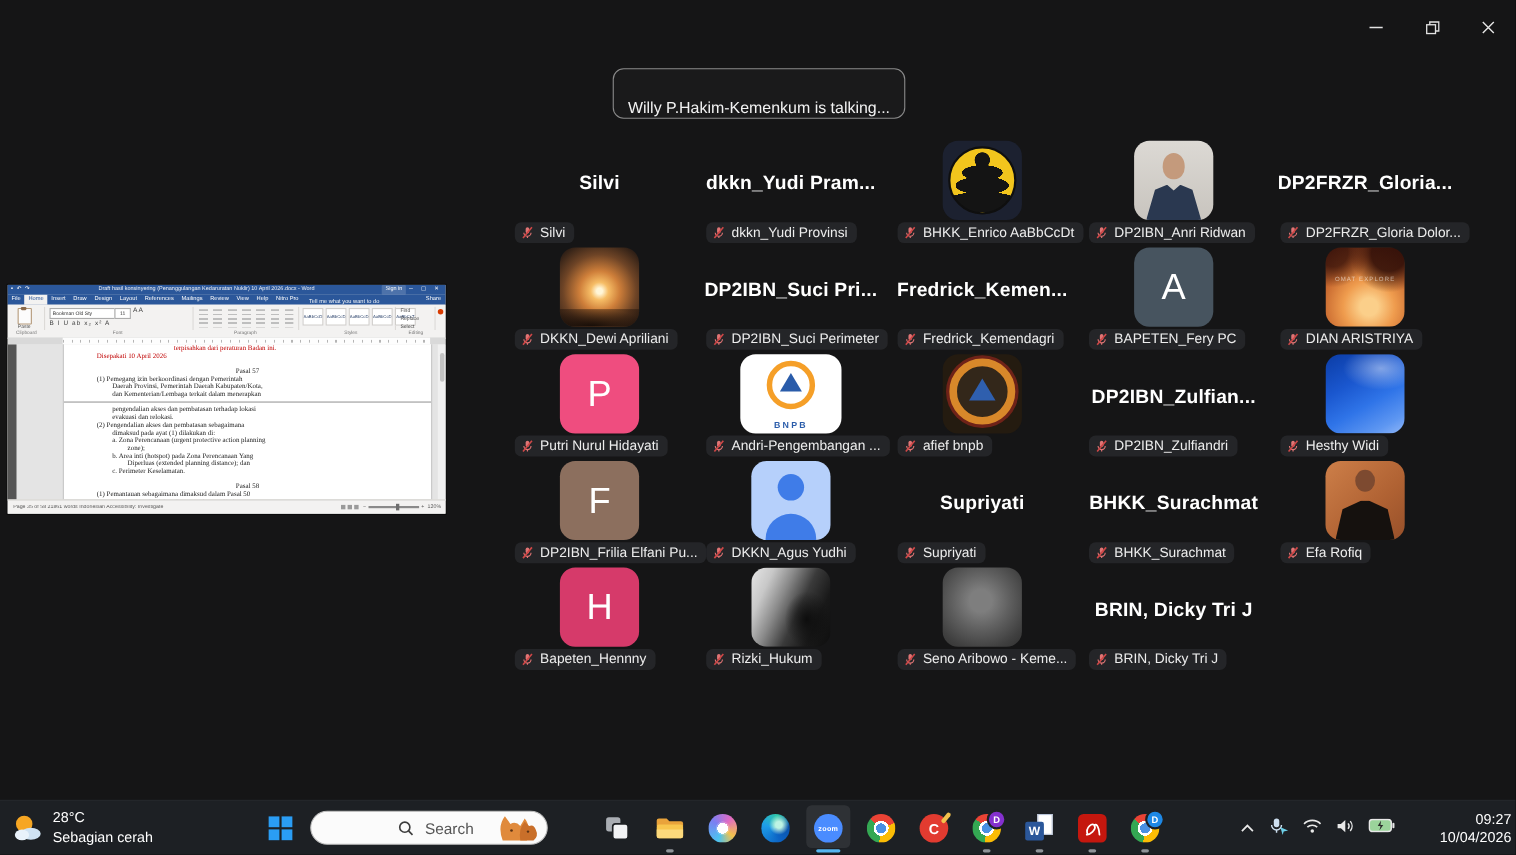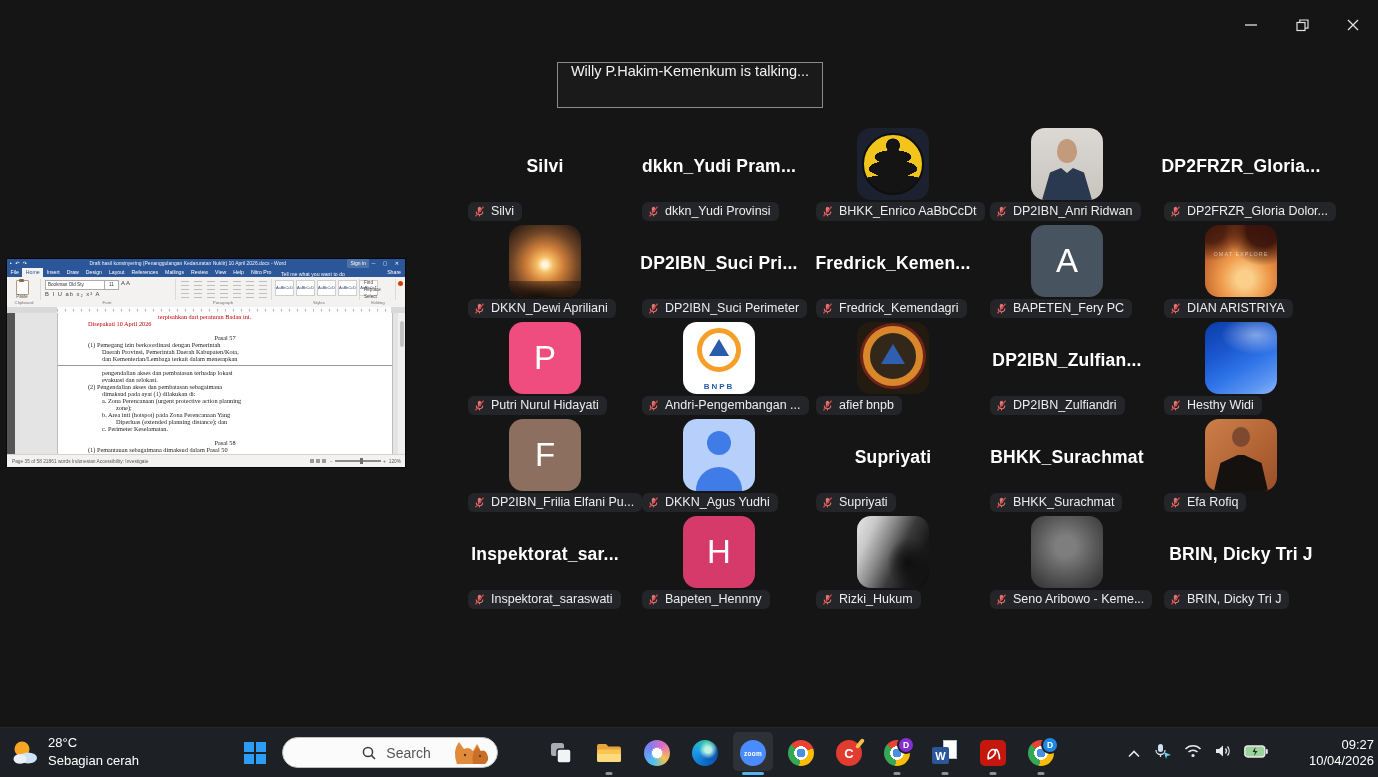--- a/index.html
+++ b/index.html
@@ -7,21 +7,21 @@
           font-family:"Liberation Sans",sans-serif;}
 
   
   .win-ctls{position:absolute;top:16px;left:1242px;display:flex;gap:33px;}
   .win-ctl{width:18px;height:18px;display:flex;align-items:center;justify-content:center;
            color:#e2e2e2;cursor:default;}
   .win-ctl svg{display:block}
 
   
   .banner{position:absolute;left:557px;top:62px;width:264px;height:44px;background:#1a1a1b;
-          border:1px solid #8b8b8b;border-radius:0;display:flex;align-items:flex-start;
+          border:1px solid #8b8b8b;border-radius:10px;display:flex;align-items:flex-end;
           justify-content:center;color:#f2f2f2;font-size:14.5px;}
 
   
   .grid{position:absolute;left:458px;top:121px;width:870px;height:485px;display:grid;
         grid-template-columns:repeat(5,174px);grid-template-rows:repeat(5,97px);}
   .tile{position:relative;}
   .big-name{position:absolute;top:35px;left:0;width:100%;text-align:center;color:#ffffff;
             font-weight:700;font-size:17.5px;letter-spacing:.2px;white-space:nowrap;}
   .avatar{position:absolute;top:7px;left:50%;transform:translateX(-50%);width:72px;height:72px;
           border-radius:14px;overflow:hidden;display:flex;align-items:center;justify-content:center;
@@ -51,21 +51,21 @@
      #cf7f3a 34%, #6e4426 62%, #2b1d15 90%);}
   .av-photo-sunset::after{content:"";position:absolute;bottom:0;left:0;right:0;height:16px;
      background:radial-gradient(ellipse 70% 100% at 40% 100%, rgba(18,10,6,.95), rgba(18,10,6,.4));}
   .av-photo-sunset-trees{background:
      radial-gradient(circle at 80% 8%, rgba(40,10,6,.85) 0 18%, transparent 40%),
      radial-gradient(circle at 10% 6%, rgba(40,10,6,.7) 0 14%, transparent 34%),
      radial-gradient(circle at 55% 75%, #fbcf8a 0 12%, #ef9c4e 35%, #c96a30 62%, #8a3f1f 88%, #5f2c18 100%);}
   .av-overlay{position:absolute;top:26px;left:0;width:100%;text-align:center;font-size:5.5px;
      letter-spacing:1px;color:rgba(255,255,255,.55);}
   .av-initial{font-family:"Liberation Sans",sans-serif;}
-  .av-logo-bnpb-white{background:#ffffff;}
+  .av-logo-bnpb-white{background:#ffffff;padding-left:20px;}
   .av-logo-bnpb-white::before{content:"";position:absolute;top:6px;left:50%;transform:translateX(-50%);
      width:34px;height:34px;border-radius:50%;border:5px solid #f59f28;background:#fff;}
   .av-logo-bnpb-white::after{content:"";position:absolute;top:17px;left:50%;transform:translateX(-50%);
      width:0;height:0;border-left:10px solid transparent;border-right:10px solid transparent;
      border-bottom:17px solid #2a5caa;}
   .av-caption{position:absolute;bottom:3px;left:0;width:100%;text-align:center;font-size:8px;
      font-weight:700;letter-spacing:2px;color:#2a5caa;}
   .av-logo-bnpb-dark{background:#241b10;}
   .av-logo-bnpb-dark::before{content:"";position:absolute;top:4px;left:50%;transform:translateX(-50%);
      width:46px;height:46px;border-radius:50%;border:7px solid #d8882a;background:#33271a;
@@ -602,33 +602,20 @@
         <svg class="mic" width="13" height="13" viewBox="0 0 16 16">
           <rect x="6" y="2" width="4" height="7" rx="2" fill="#e07575"></rect>
           <path d="M4 8 a4 4 0 0 0 8 0" stroke="#e07575" fill="none" stroke-width="1.3"></path>
           <line x1="8" y1="12" x2="8" y2="14" stroke="#e07575" stroke-width="1.3"></line>
           <line x1="3" y1="14" x2="13" y2="2" stroke="#cf4747" stroke-width="1.8"></line>
         </svg>
         <span class="label-text">Efa Rofiq</span>
       </div>
     </div>
       <div class="tile">
-      <div class="big-name">Inspektorat_sar...</div>
-
-      <div class="label">
-        <svg class="mic" width="13" height="13" viewBox="0 0 16 16">
-          <rect x="6" y="2" width="4" height="7" rx="2" fill="#e07575"></rect>
-          <path d="M4 8 a4 4 0 0 0 8 0" stroke="#e07575" fill="none" stroke-width="1.3"></path>
-          <line x1="8" y1="12" x2="8" y2="14" stroke="#e07575" stroke-width="1.3"></line>
-          <line x1="3" y1="14" x2="13" y2="2" stroke="#cf4747" stroke-width="1.8"></line>
-        </svg>
-        <span class="label-text">Inspektorat_saraswati</span>
-      </div>
-    </div>
-      <div class="tile">
 
       <div class="avatar av-initial" style="background: rgb(214, 58, 106);">H</div>
       <div class="label">
         <svg class="mic" width="13" height="13" viewBox="0 0 16 16">
           <rect x="6" y="2" width="4" height="7" rx="2" fill="#e07575"></rect>
           <path d="M4 8 a4 4 0 0 0 8 0" stroke="#e07575" fill="none" stroke-width="1.3"></path>
           <line x1="8" y1="12" x2="8" y2="14" stroke="#e07575" stroke-width="1.3"></line>
           <line x1="3" y1="14" x2="13" y2="2" stroke="#cf4747" stroke-width="1.8"></line>
         </svg>
         <span class="label-text">Bapeten_Hennny</span>

